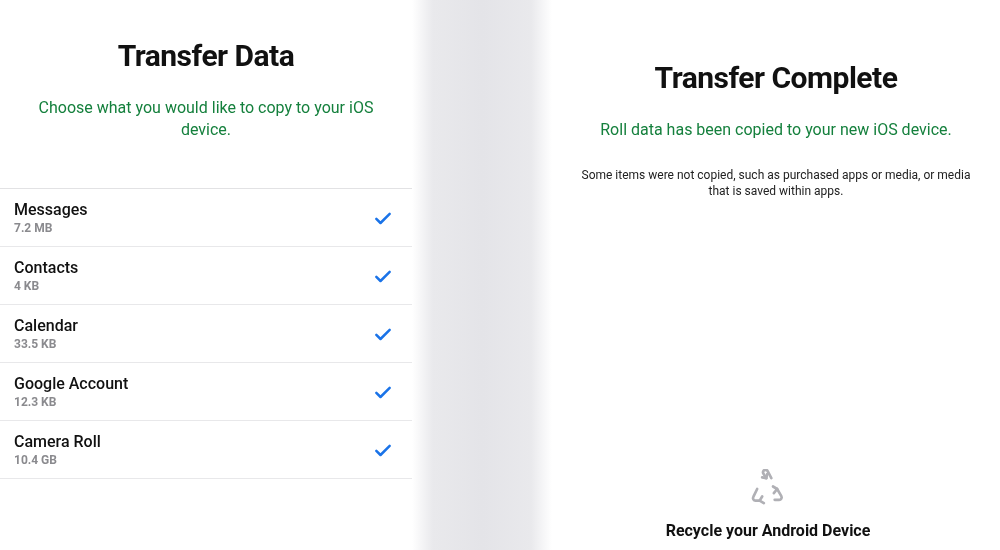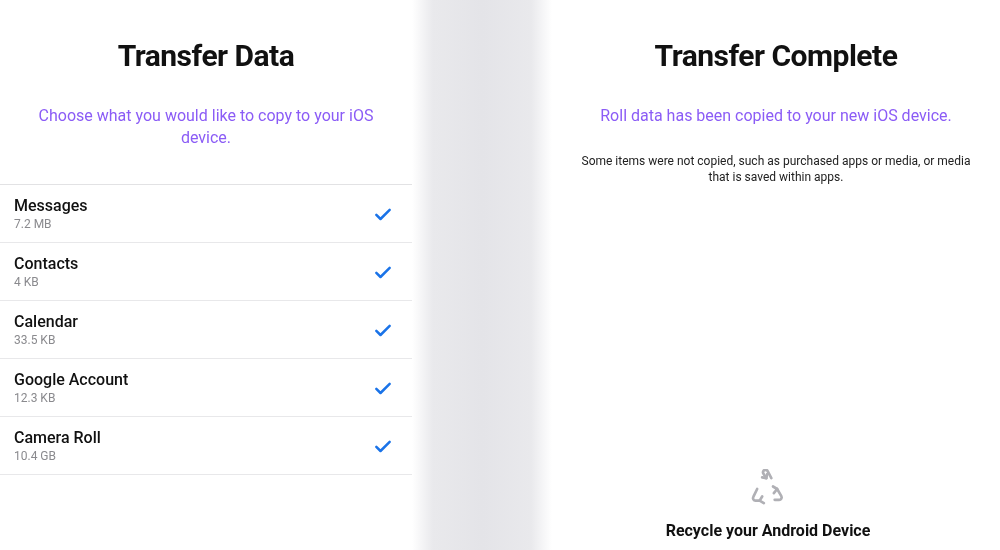--- a/index.html
+++ b/index.html
@@ -25,48 +25,48 @@
       width: 412px;
       padding-top: 38px;
     }
     .gap {
       width: 140px;
       height: 100%;
       background: linear-gradient(to right, #fff 0%, #e9e9ec 15%, #e4e4e8 50%, #e9e9ec 85%, #fff 100%);
     }
     .panel-right {
       flex: 1;
-      padding-top: 38px;
+      padding-top: 60px;
       position: relative;
     }
     .title {
       font-size: 30px;
       font-weight: 700;
       text-align: center;
       color: #111;
       letter-spacing: -0.5px;
     }
     .subtitle {
       font-size: 16px;
-      color: #8b5cf6;
-      text-align: center;
-      margin-top: 32px;
+      color: #15803d;
+      text-align: center;
+      margin-top: 24px;
       padding: 0 28px;
       line-height: 1.35;
     }
     .subtitle2 {
       font-size: 12px;
       color: #222;
       text-align: center;
       margin-top: 26px;
       padding: 0 22px;
       line-height: 1.35;
     }
     .list {
-      margin-top: 36px;
+      margin-top: 48px;
       border-top: 1px solid #e2e2e4;
     }
     .row {
       display: flex;
       align-items: center;
       justify-content: space-between;
       padding: 10px 18px 10px 14px;
       border-bottom: 1px solid #e8e8ea;
       min-height: 58px;
     }
@@ -76,20 +76,21 @@
     }
     .row-label {
       font-size: 16px;
       font-weight: 500;
       color: #111;
     }
     .row-size {
       font-size: 12px;
       color: #8a8a8e;
       margin-top: 2px;
+      font-weight: bold;
     }
     .check {
       width: 22px;
       height: 22px;
       display: flex;
       align-items: center;
       justify-content: center;
     }
     .check svg {
       width: 20px;

